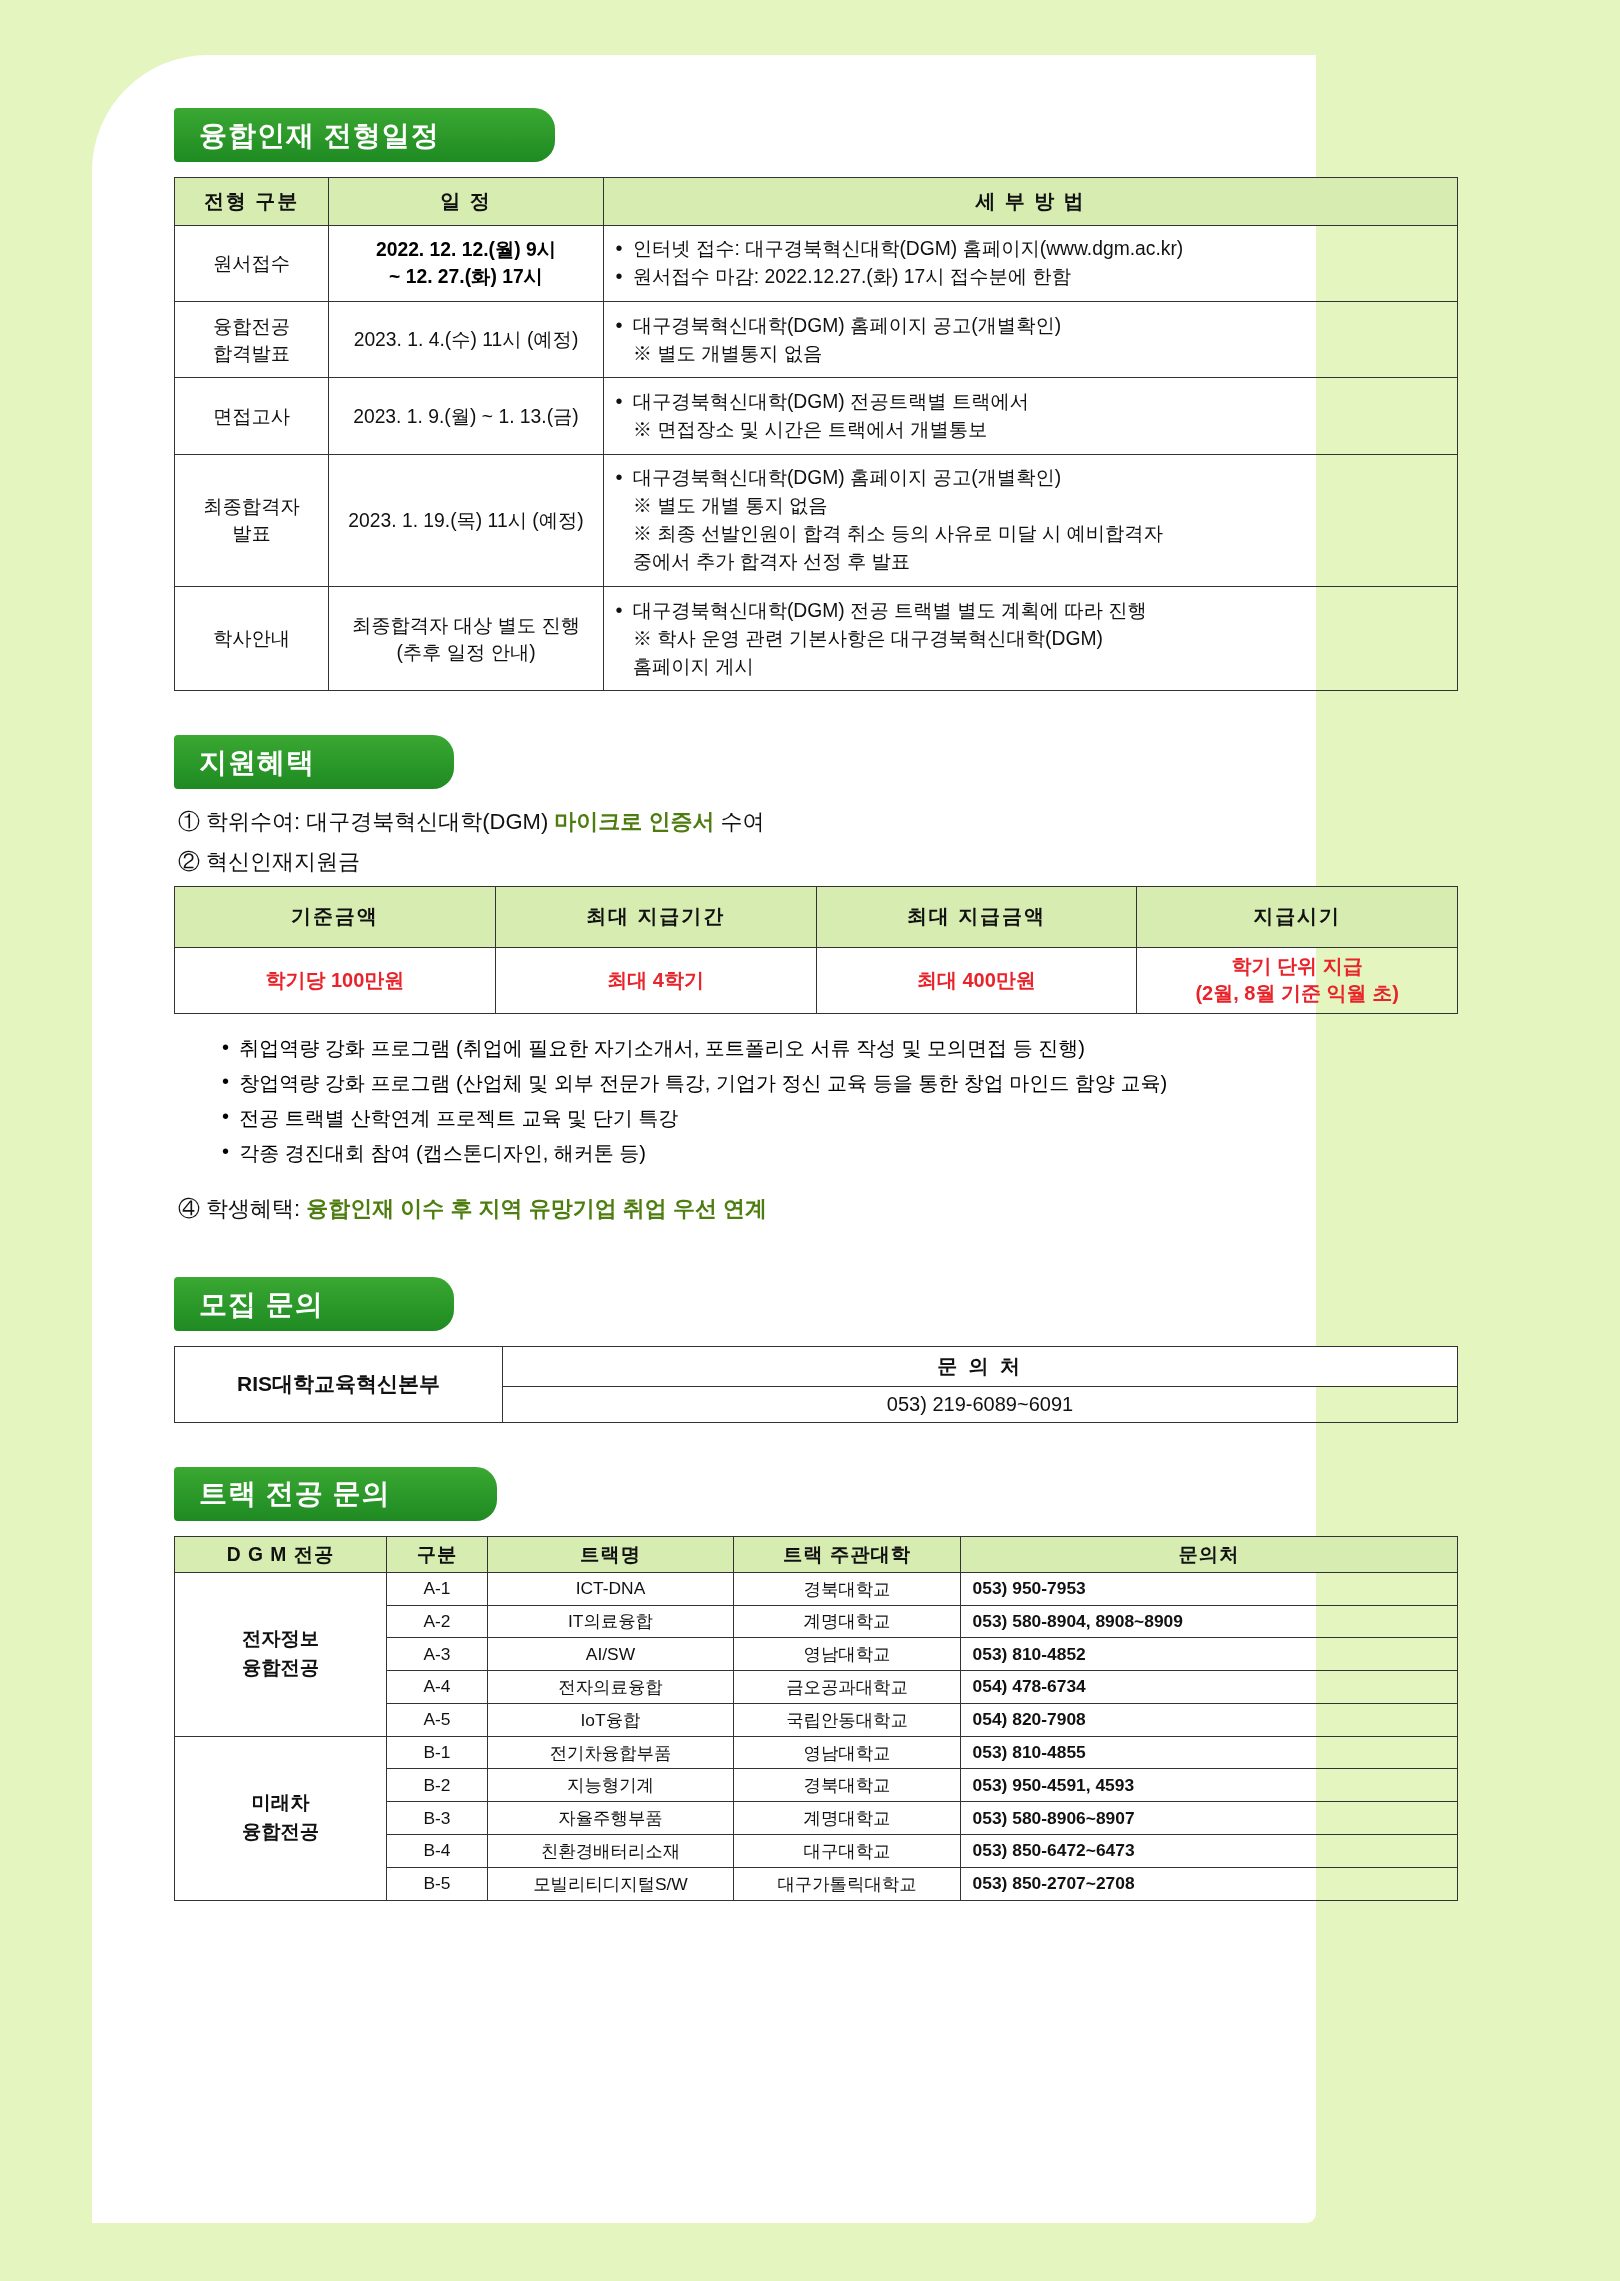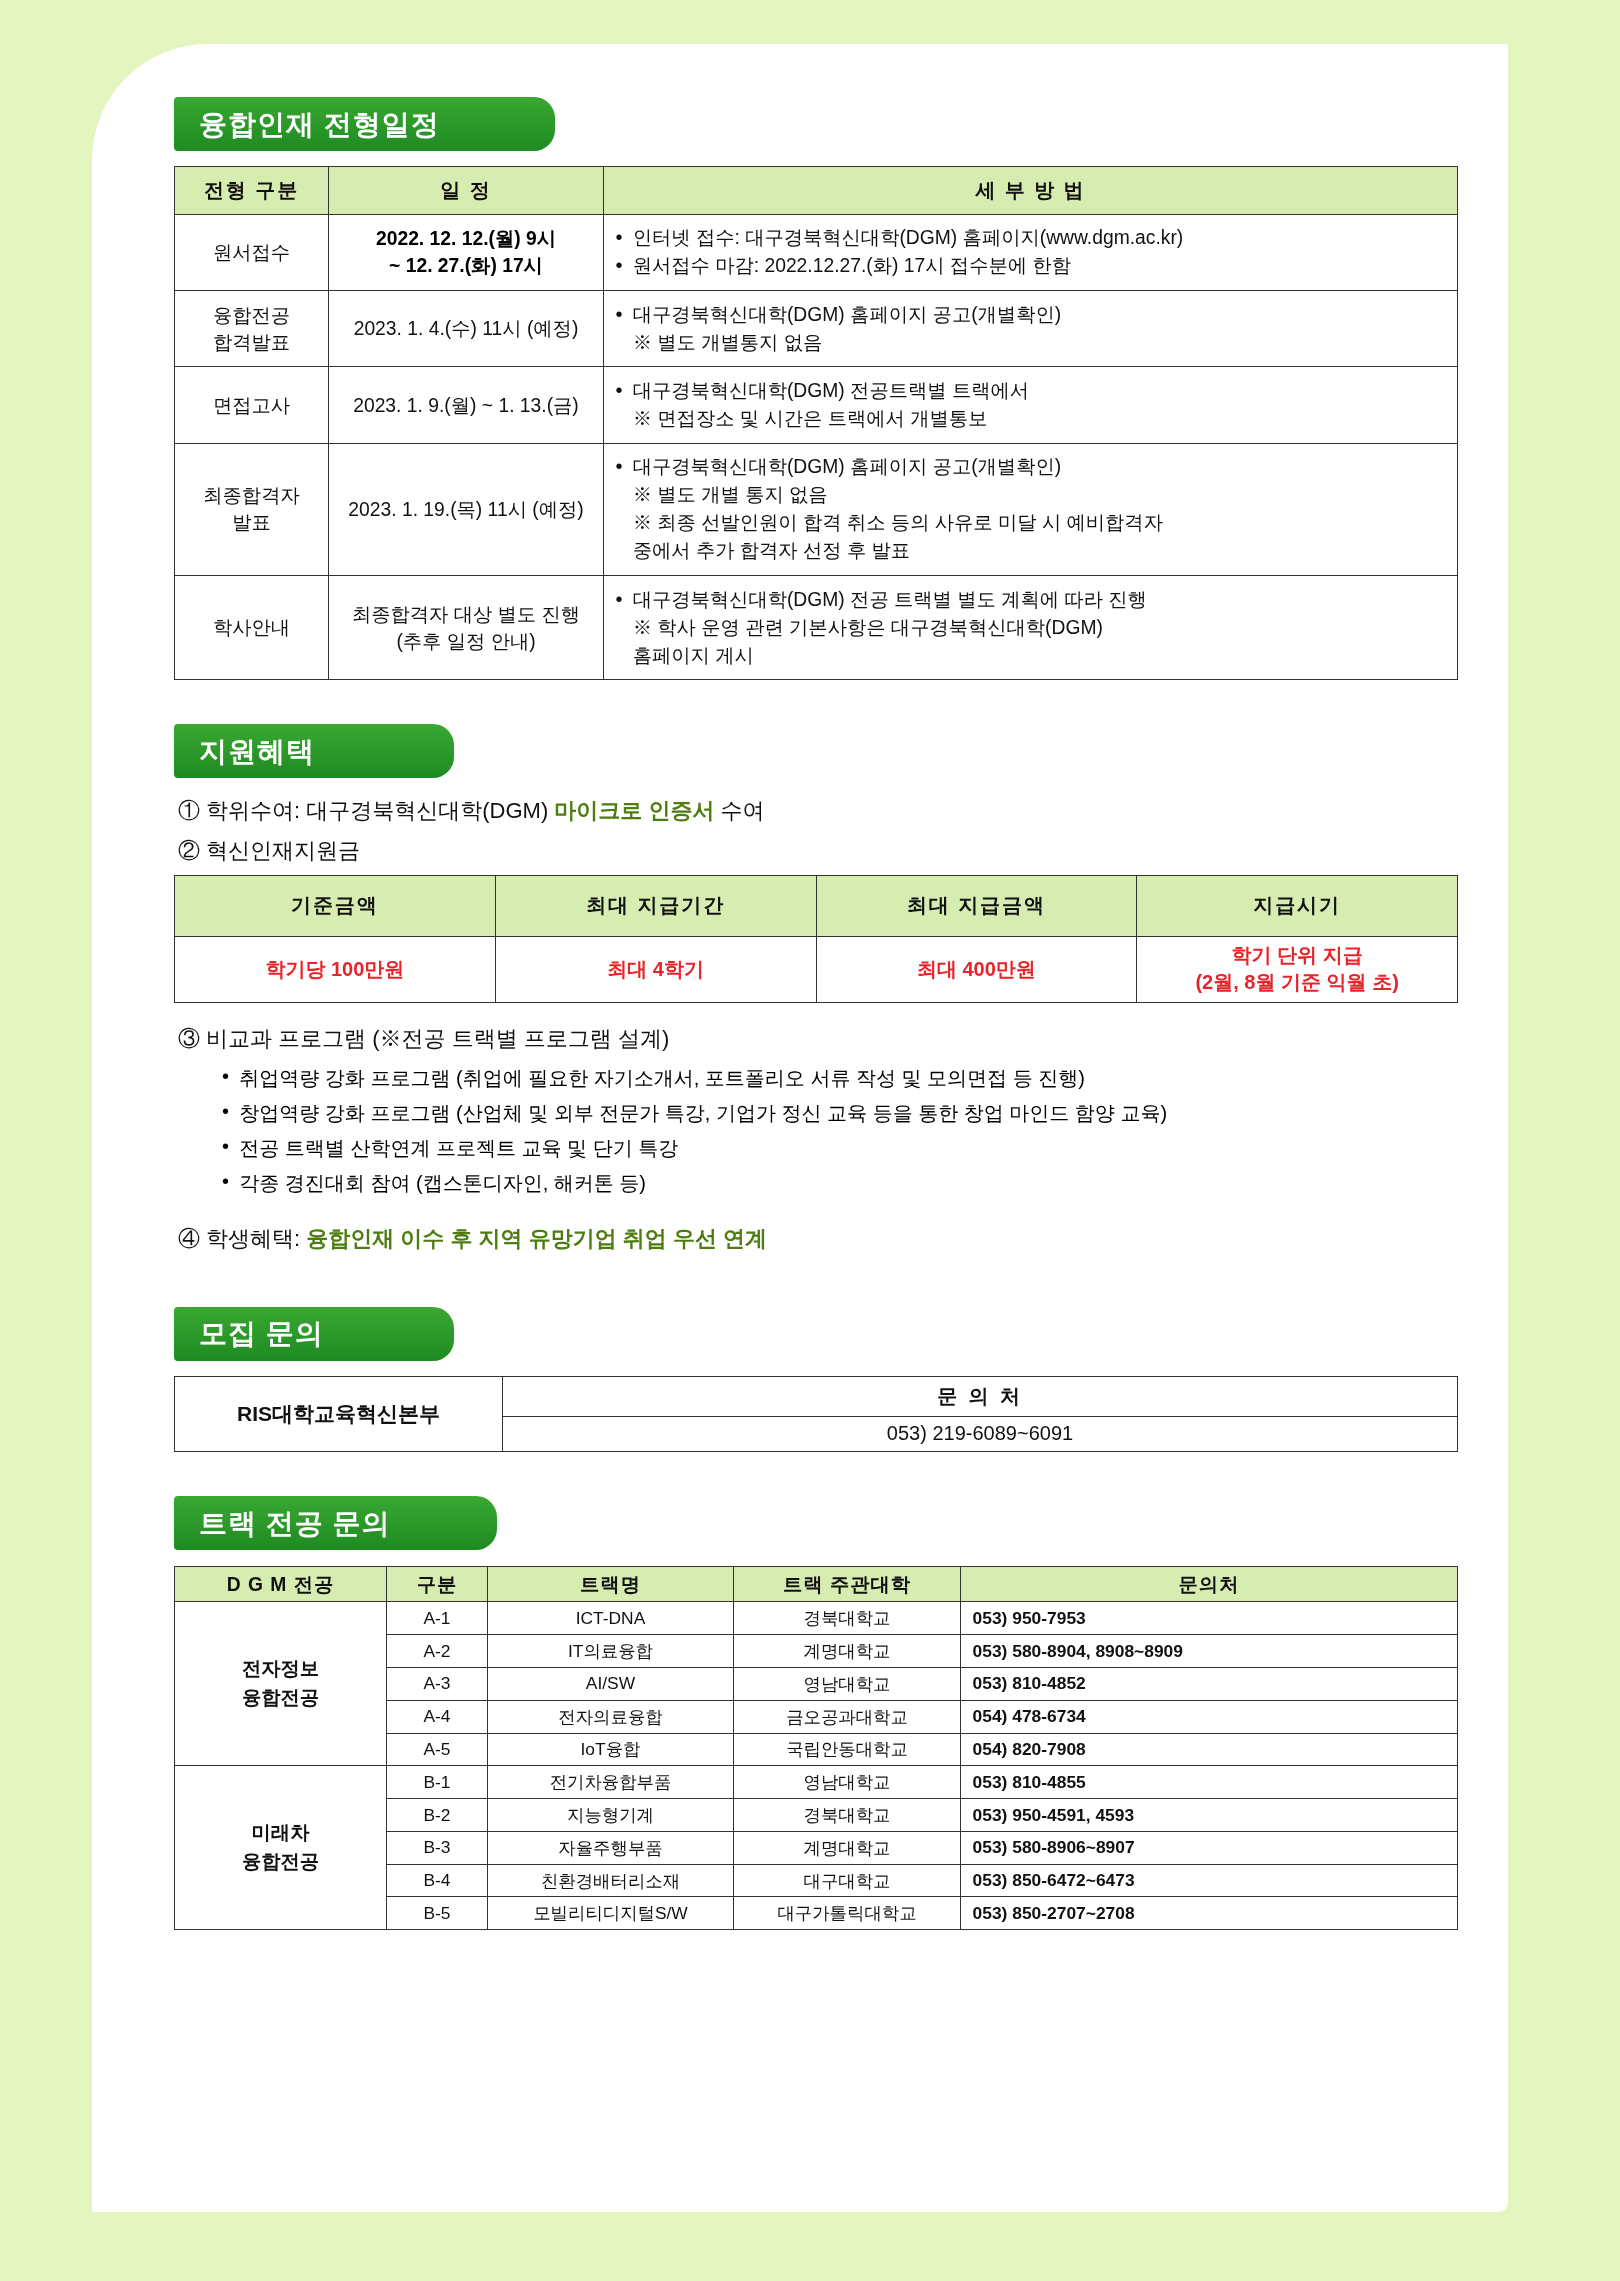--- a/index.html
+++ b/index.html
@@ -9,22 +9,22 @@
   body {
     width: 1620px;
     height: 2282px;
     background: #e4f5bf;
     font-family: "Liberation Sans", sans-serif;
     overflow: hidden;
   }
   .page {
     position: absolute;
     left: 92px;
-    top: 44px;
-    width: 1416px;
+    top: 55px;
+    width: 1224px;
     height: 2168px;
     background: #ffffff;
     border-top-left-radius: 116px;
     border-bottom-right-radius: 9.7px;
   }
   .content {
     position: absolute;
     left: 82px;
     top: 53px;
     width: 1284px;
@@ -291,21 +291,20 @@
           <td class="val">
             <div>학기 단위 지급</div>
             <div>(2월, 8월 기준 익월 초)</div>
           </td>
         </tr>
       </tbody>
     </table>
 
     <div class="spacer-16"></div>
 
-    <div class="benefit-line">③ 비교과 프로그램 (※전공 트랙별 프로그램 설계)</div>
     <div class="benefit-sub">취업역량 강화 프로그램 (취업에 필요한 자기소개서, 포트폴리오 서류 작성 및 모의면접 등 진행)</div>
     <div class="benefit-sub">창업역량 강화 프로그램 (산업체 및 외부 전문가 특강, 기업가 정신 교육 등을 통한 창업 마인드 함양 교육)</div>
     <div class="benefit-sub">전공 트랙별 산학연계 프로젝트 교육 및 단기 특강</div>
     <div class="benefit-sub">각종 경진대회 참여 (캡스톤디자인, 해커톤 등)</div>
 
     <div class="spacer-16"></div>
 
     <div class="benefit-line">
       <span>④ 학생혜택: </span><span class="hl">융합인재 이수 후 지역 유망기업 취업 우선 연계</span>
     </div>

